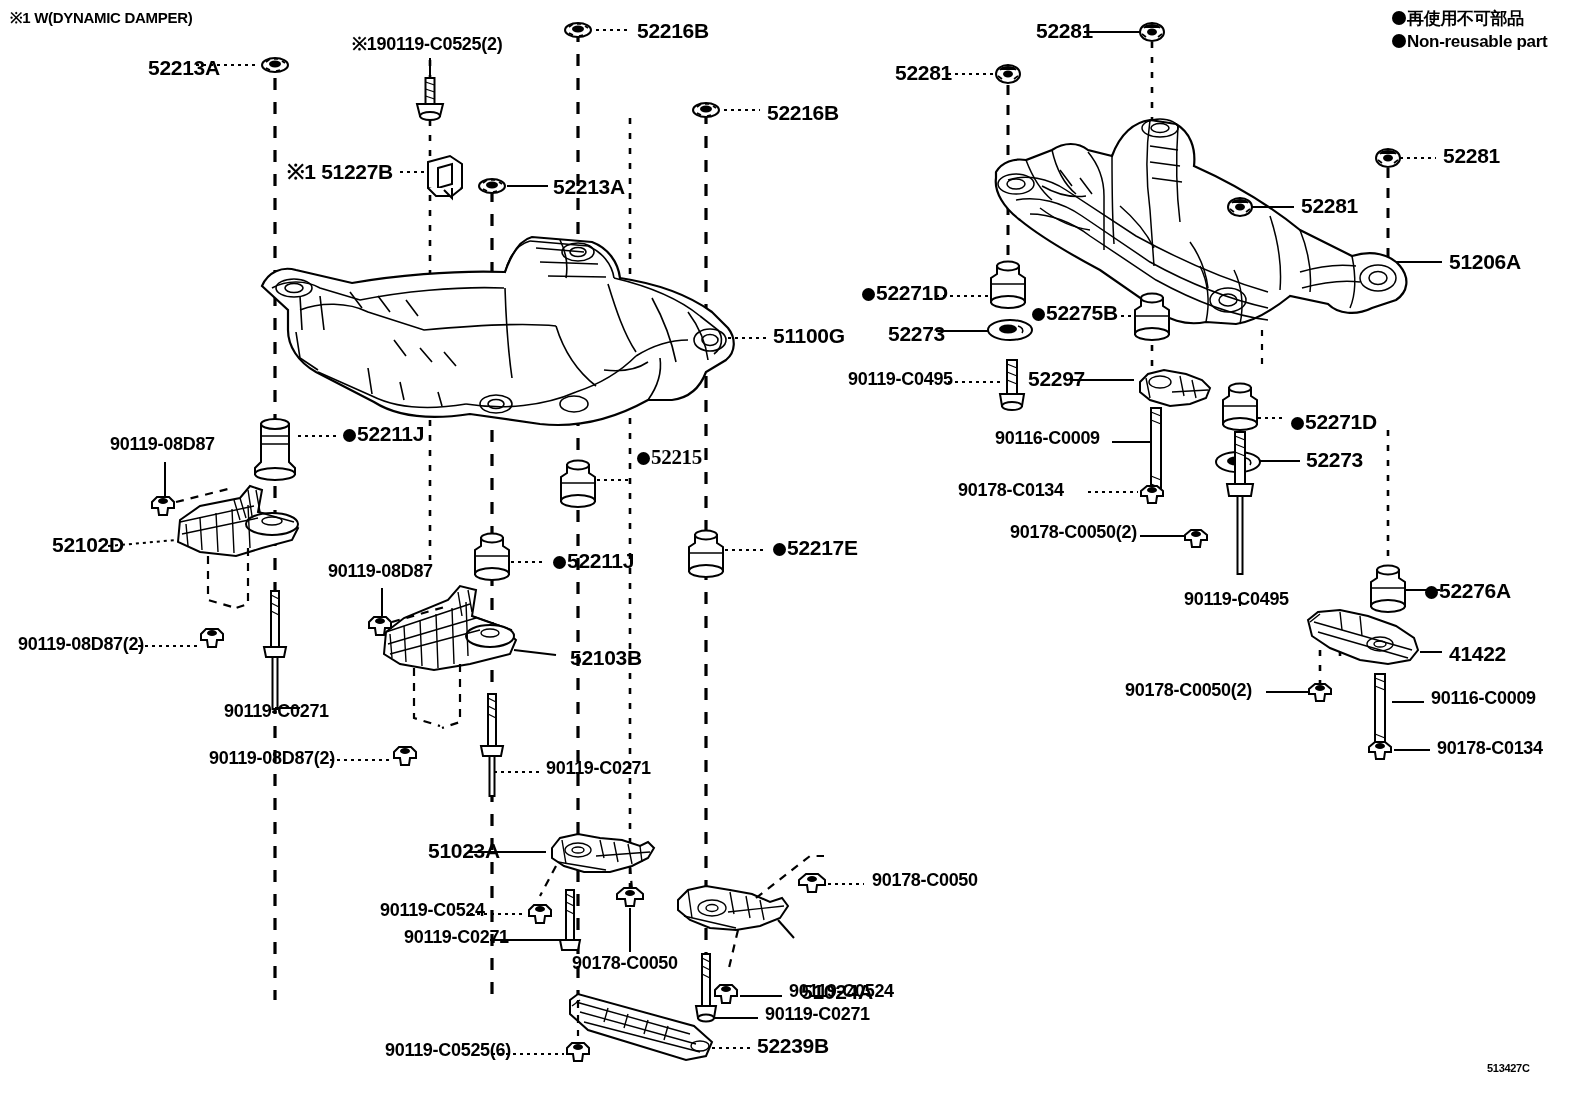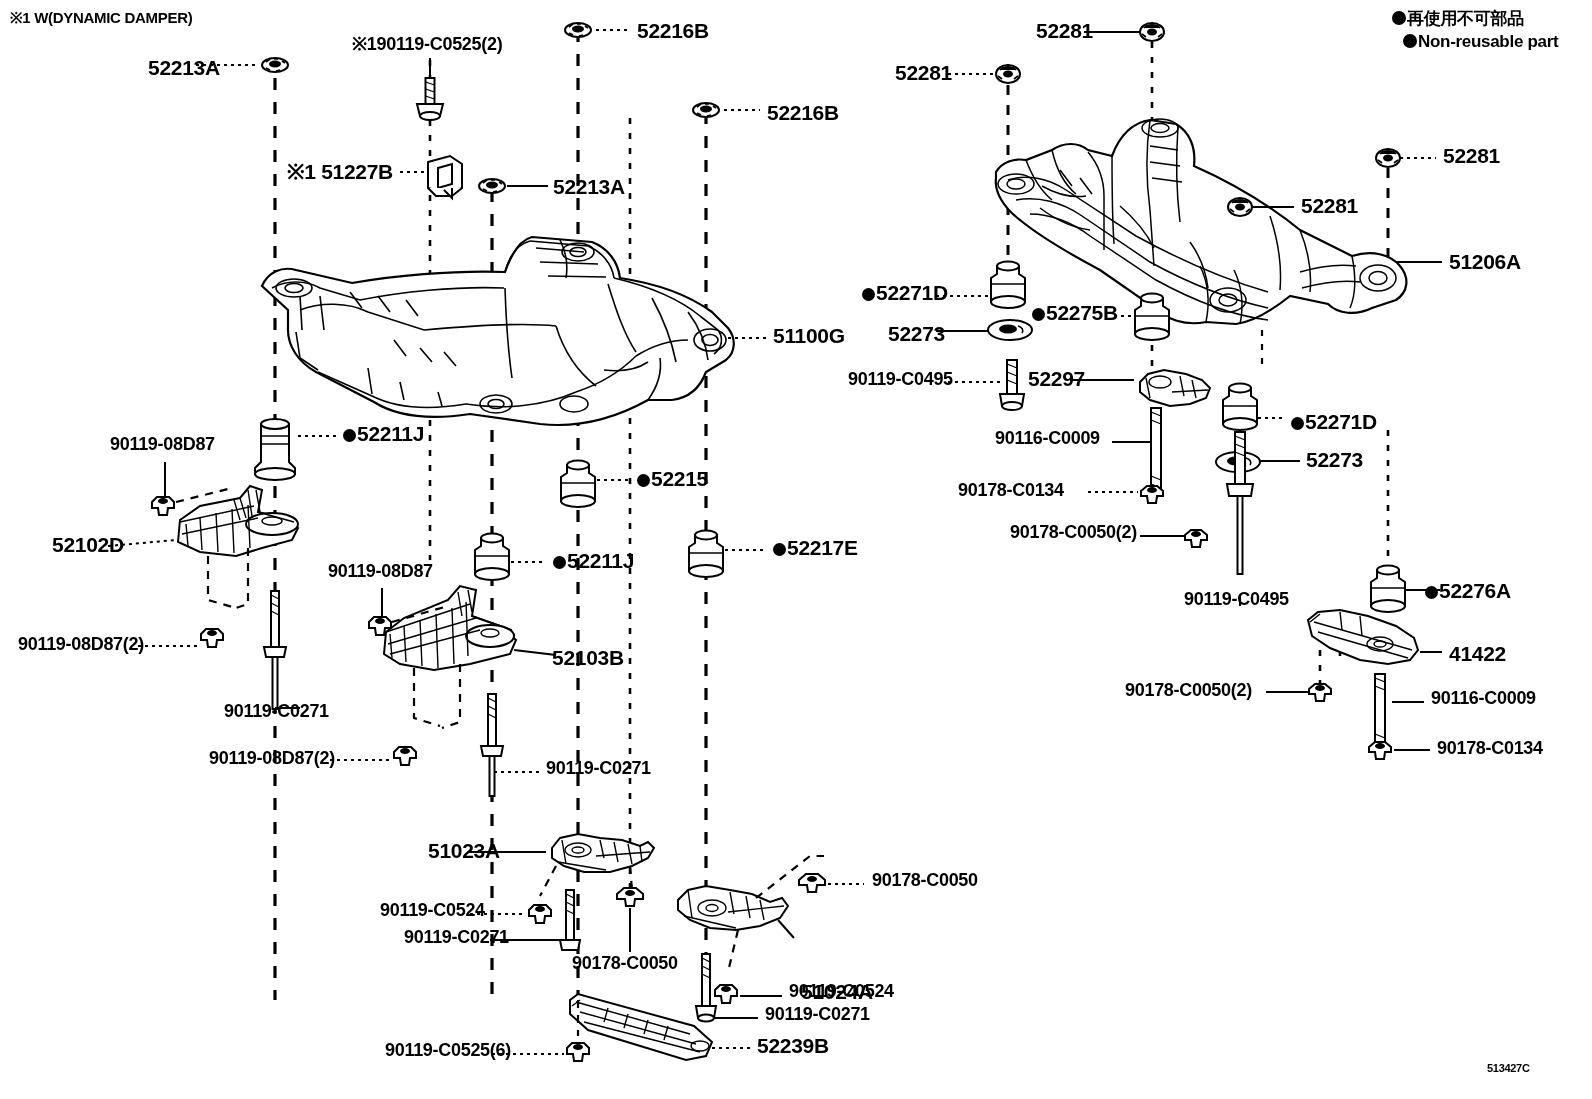--- a/index.html
+++ b/index.html
@@ -516,21 +516,21 @@
     </g>
     <path d="M1394,750 L1430,750" stroke="#000" stroke-width="2" fill="none"></path>
   </svg>
 
   <div class="lbl note" style="left:10px;top:10px;">※1 W(DYNAMIC DAMPER)</div>
 
   <div style="position:absolute;left:1368px;top:10px;">
     <div class="lbl legend" style="position:relative;left:0;top:0;">
       <span class="dot"></span><span>再使用不可部品</span>
     </div>
-    <div class="lbl legend" style="position:relative;left:11px;top:6px;">
+    <div class="lbl legend" style="position:relative;left:0;top:6px;">
       <span class="dot"></span><span>Non-reusable part</span>
     </div>
   </div>
 
   <div class="lbl num" style="left:148px;top:57px;"><span>52213A</span></div>
 
   <div class="lbl sml" style="left:352px;top:35px;"><span class="ast">※1</span><span>90119-C0525(2)</span></div>
 
   <div class="lbl num" style="left:637px;top:20px;"><span>52216B</span></div>
   <div class="lbl num" style="left:767px;top:102px;"><span>52216B</span></div>
@@ -538,33 +538,33 @@
   <div class="lbl num" style="left:287px;top:161px;"><span class="ast">※1</span> <span>51227B</span></div>
 
   <div class="lbl num" style="left:553px;top:176px;"><span>52213A</span></div>
 
   <div class="lbl num" style="left:773px;top:325px;"><span>51100G</span></div>
 
   <div class="lbl sml" style="left:110px;top:435px;"><span>90119-08D87</span></div>
 
   <div class="lbl num" style="left:343px;top:423px;"><span class="dot sm"></span><span>52211J</span></div>
 
-  <div class="lbl num" style="left:637px;top:468px;"><span class="dot sm"></span><span>52215</span></div>
+  <div class="lbl num" style="left:637px;top:447px;font-family:Liberation Serif, serif;"><span class="dot sm"></span><span>52215</span></div>
 
   <div class="lbl num" style="left:52px;top:534px;"><span>52102D</span></div>
 
   <div class="lbl num" style="left:553px;top:550px;"><span class="dot sm"></span><span>52211J</span></div>
 
   <div class="lbl num" style="left:773px;top:537px;"><span class="dot sm"></span><span>52217E</span></div>
 
   <div class="lbl sml" style="left:328px;top:562px;"><span>90119-08D87</span></div>
 
   <div class="lbl sml" style="left:18px;top:635px;"><span>90119-08D87(2)</span></div>
 
-  <div class="lbl num" style="left:552px;top:647px;"><span>52103B</span></div>
+  <div class="lbl num" style="left:570px;top:647px;"><span>52103B</span></div>
 
   <div class="lbl sml" style="left:224px;top:702px;"><span>90119-C0271</span></div>
 
   <div class="lbl sml" style="left:209px;top:749px;"><span>90119-08D87(2)</span></div>
 
   <div class="lbl sml" style="left:546px;top:759px;"><span>90119-C0271</span></div>
 
   <div class="lbl num" style="left:428px;top:840px;"><span>51023A</span></div>
 
   <div class="lbl sml" style="left:380px;top:901px;"><span>90119-C0524</span></div>

